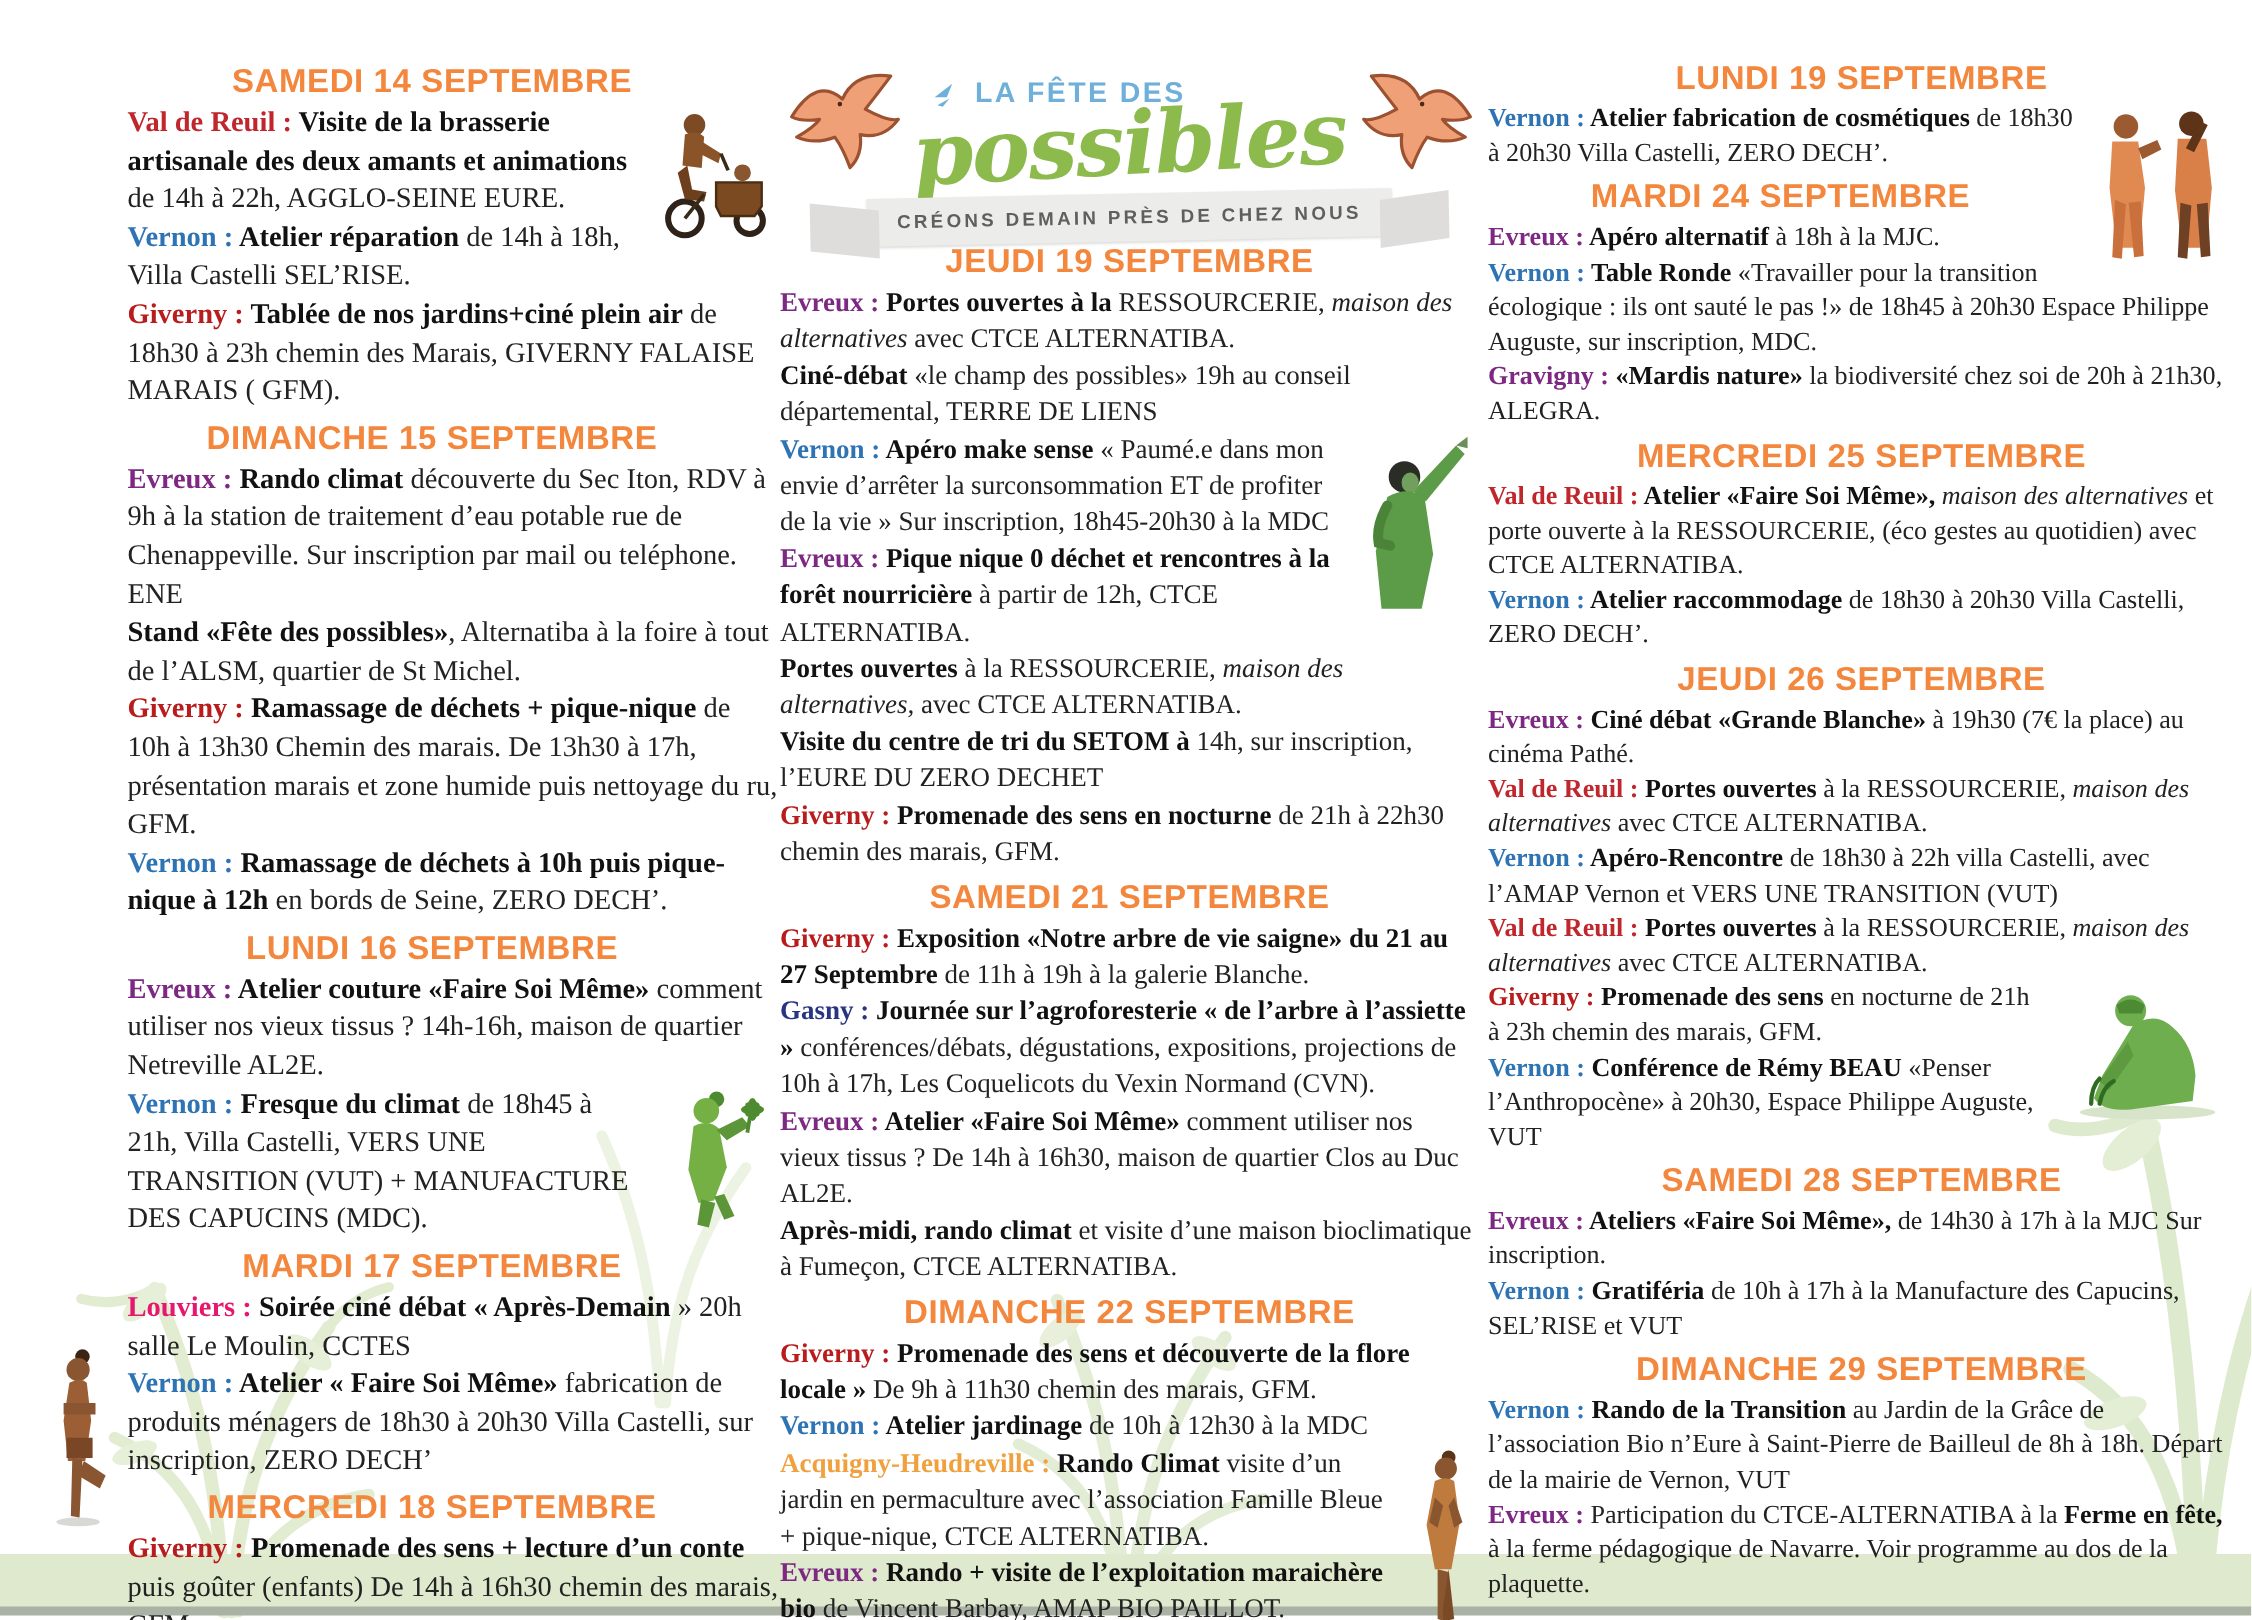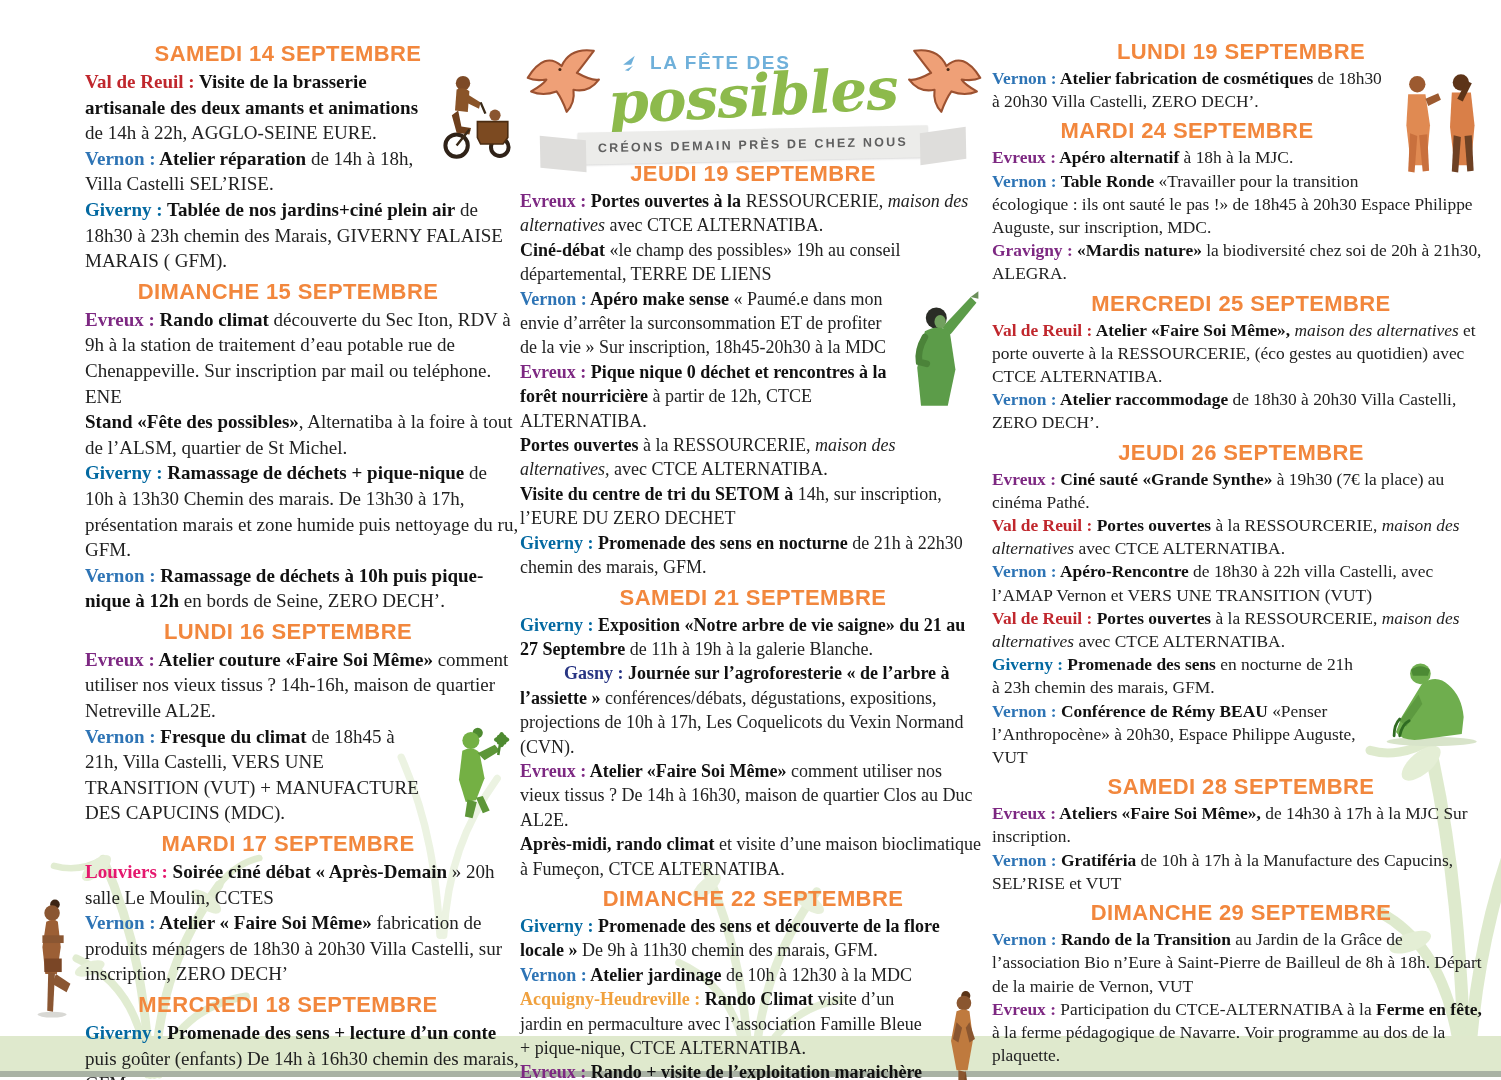--- a/index.html
+++ b/index.html
@@ -18,24 +18,24 @@
                color:#f2873d;text-align:center;letter-spacing:.4px;margin:5px 0 2px;}
   .event{margin:0;color:#1f1f1f;}
   #col-0 .event{font-size:19px;line-height:25.6px;margin-left:28px;}
   #col-1 .event{font-size:18px;line-height:24.4px;}
   #col-2 .event{font-size:17.4px;line-height:23.2px;}
   .seg-n{color:#222;}
   .seg-i{color:#222;font-style:italic;}
   .seg-b{color:#111;font-weight:bold;}
   .seg-red{color:#c0272d;font-weight:bold;}
   .seg-blue{color:#2e74b5;font-weight:bold;}
-  .seg-green{color:#0369a1;font-weight:bold;}
+  .seg-green{color:#b91c1c;font-weight:bold;}
   .seg-purple{color:#7d2882;font-weight:bold;}
   .seg-pink{color:#e5186e;font-weight:bold;}
-  .seg-navy{color:#283583;font-weight:bold;margin-left:44px;}
+  .seg-navy{color:#283583;font-weight:bold;}
   .seg-gold{color:#f0a13e;font-weight:bold;}
   .illu{float:right;margin:2px 0 2px 8px;}
   
   .logo-block{position:relative;height:132px;margin-bottom:2px;}
   .bird{position:absolute;top:20px;}
   .bird-left{left:2px;}
   .bird-right{right:0;transform:scaleX(-1);}
   .logo-center{position:absolute;left:50%;transform:translateX(-50%);top:0;width:340px;text-align:center;margin-top:28px;}
   .logo-top{display:flex;align-items:center;justify-content:flex-start;gap:5px;margin-left:38px;
             color:#6fb0da;font-family:"Liberation Sans",sans-serif;font-weight:bold;font-size:19px;letter-spacing:1.6px;}
@@ -231,21 +231,21 @@
       <path d="M82 73 l3 39 7 -1 -2 -39 z" fill="#6e4124"></path>
     </svg><span class="seg-blue">Vernon : </span><span class="seg-b">Atelier fabrication de cosmétiques</span><span class="seg-n"> de 18h30 à 20h30 Villa Castelli, ZERO DECH’.</span></p>
         <div class="date-header">MARDI 24 SEPTEMBRE</div>
         <p class="event"><span class="seg-purple">Evreux : </span><span class="seg-b">Apéro alternatif</span><span class="seg-n"> à 18h à la MJC.</span></p>
         <p class="event"><span class="seg-blue">Vernon : </span><span class="seg-b">Table Ronde</span><span class="seg-n"> «Travailler pour la transition écologique : ils ont sauté le pas !» de 18h45 à 20h30 Espace Philippe Auguste, sur inscription, MDC.</span></p>
         <p class="event"><span class="seg-purple">Gravigny : </span><span class="seg-b">«Mardis nature»</span><span class="seg-n"> la biodiversité chez soi de 20h à 21h30, ALEGRA.</span></p>
         <div class="date-header">MERCREDI 25 SEPTEMBRE</div>
         <p class="event"><span class="seg-red">Val de Reuil :  </span><span class="seg-b">Atelier «Faire Soi Même»,</span><span class="seg-i"> maison des alternatives</span><span class="seg-n"> et porte ouverte à la RESSOURCERIE,  (éco gestes au quotidien) avec CTCE ALTERNATIBA.</span></p>
         <p class="event"><span class="seg-blue">Vernon : </span><span class="seg-b">Atelier raccommodage</span><span class="seg-n"> de 18h30 à 20h30 Villa Castelli, ZERO DECH’.</span></p>
         <div class="date-header">JEUDI 26 SEPTEMBRE</div>
-        <p class="event"><span class="seg-purple">Evreux : </span><span class="seg-b">Ciné sauté «Grande Synthe»</span><span class="seg-n"> à 19h30 (7€ la place) au cinéma Pathé.</span></p>
+        <p class="event"><span class="seg-purple">Evreux : </span><span class="seg-b">Ciné débat «Grande Blanche»</span><span class="seg-n"> à 19h30 (7€ la place) au cinéma Pathé.</span></p>
         <p class="event"><span class="seg-red">Val de Reuil : </span><span class="seg-b">Portes ouvertes</span><span class="seg-n"> à la RESSOURCERIE, </span><span class="seg-i">maison des alternatives</span><span class="seg-n"> avec CTCE ALTERNATIBA.</span></p>
         <p class="event"><span class="seg-blue">Vernon : </span><span class="seg-b">Apéro-Rencontre</span><span class="seg-n"> de 18h30 à 22h villa Castelli, avec l’AMAP Vernon et VERS UNE TRANSITION (VUT)</span></p>
         <p class="event"><span class="seg-red">Val de Reuil : </span><span class="seg-b">Portes ouvertes</span><span class="seg-n"> à la RESSOURCERIE, </span><span class="seg-i">maison des alternatives</span><span class="seg-n"> avec CTCE ALTERNATIBA.</span></p>
         <p class="event"><svg width="126" height="94" viewBox="0 0 130 100" class="illu">
       <ellipse cx="70" cy="92" rx="48" ry="5" fill="#d8e4ca"></ellipse>
       <path d="M60 30 q16 -10 28 2 q14 12 16 34 l-2 18 -44 6 q-20 2 -26 -8 l6 -16 z" fill="#6fae4e"></path>
       <circle cx="58" cy="20" r="11" fill="#6fae4e"></circle>
       <path d="M48 16 q10 -8 20 0 l-2 6 -16 0 z" fill="#4c8a34"></path>
       <path d="M56 42 l-20 28 7 6 17 -24 z" fill="#5d9a40"></path>
       <path d="M30 86 c0 -8 2 -14 6 -18 M36 86 c2 -10 6 -14 10 -16" stroke="#2f6b22" stroke-width="3" fill="none" stroke-linecap="round"></path>

